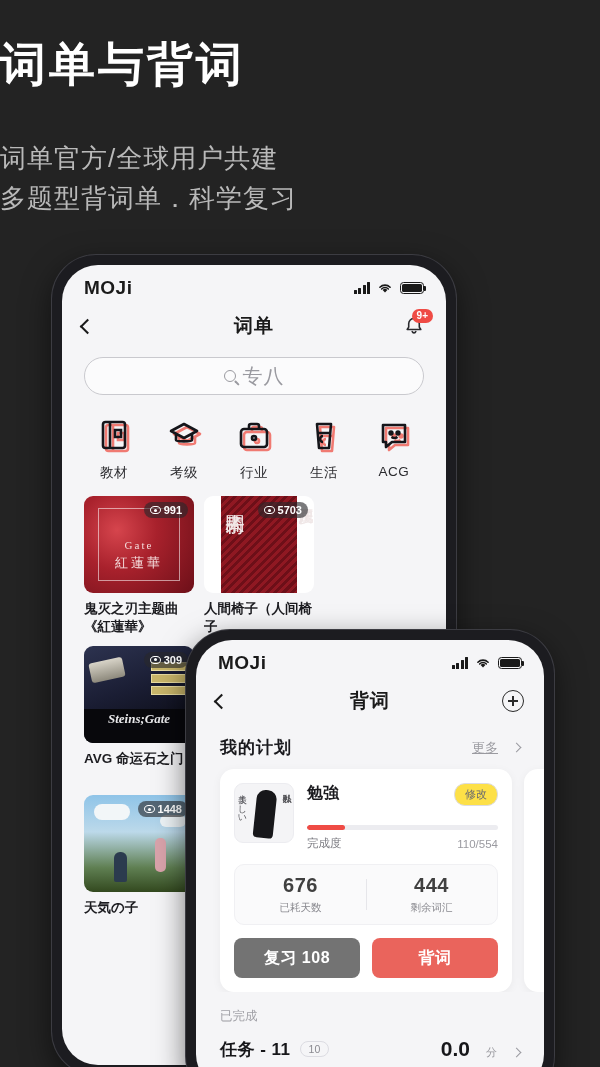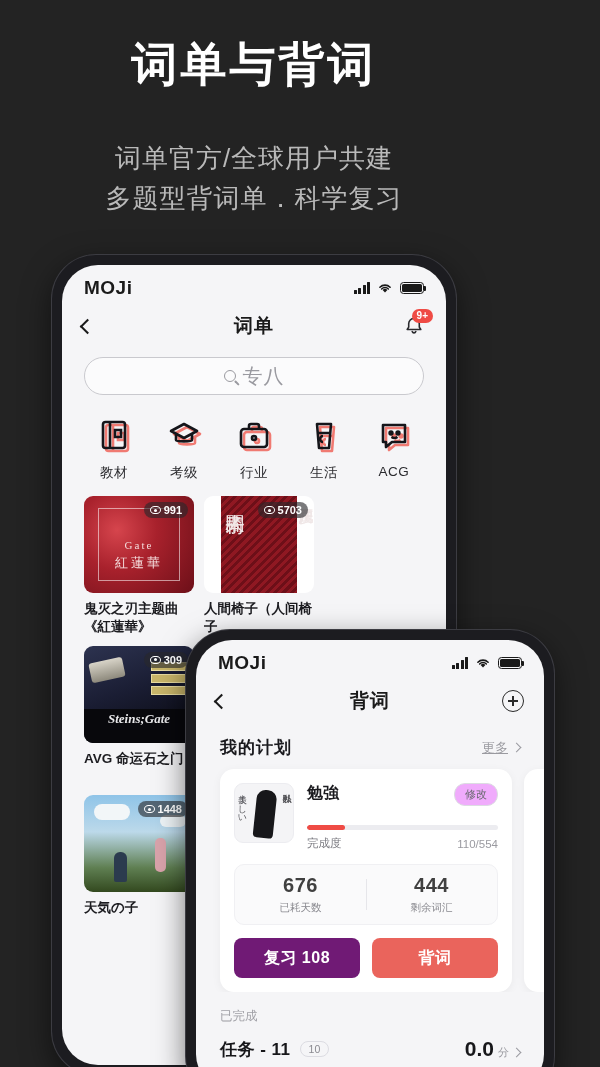--- a/index.html
+++ b/index.html
@@ -5,21 +5,21 @@
   * { box-sizing: border-box; margin: 0; padding: 0; }
   html, body {
     width: 600px; height: 1067px;
     background: #232323;
     font-family: "Liberation Sans", "DejaVu Sans", sans-serif;
     overflow: hidden;
   }
   .page { position: relative; width: 600px; height: 1067px; background: #232323; overflow: hidden; }
 
   
-  .promo { position: absolute; left: 0; top: 0; width: 508px; text-align: center; }
+  .promo { position: absolute; left: 0; top: 0; width: 508px; text-align: left; }
   .promo-title {
     margin-top: 34px;
     font-size: 46px; font-weight: bold; color: #ffffff;
     letter-spacing: 3px;
   }
   .promo-sub {
     margin-top: 42px;
     font-size: 26px; color: #b9b9b9; line-height: 1.55; letter-spacing: 1px;
   }
 
@@ -158,67 +158,67 @@
      font-family:"Liberation Serif",serif; font-style:italic; font-weight:bold; }
   .art-thank .h1 { position:absolute; left:12px; bottom:0; width:36px; height:46px;
      background:#2a2024; border-radius:18px 18px 0 0; }
   .art-thank .h2 { position:absolute; right:14px; bottom:0; width:40px; height:54px;
      background:#3a2f2a; border-radius:20px 20px 0 0; }
 
   
   .sec-head { display: flex; align-items: center; padding: 14px 24px 0 24px; }
   .sec-title { font-size: 17px; font-weight: bold; color: #1a1a1e; letter-spacing: 1px; }
   .sec-more { margin-left: auto; font-size: 13px; color: #9a9aa0; display: flex;
-    align-items: center; gap: 5px; text-decoration: underline; }
+    align-items: center; gap: 15px; text-decoration: underline; }
   .chev-r { width: 7px; height: 7px; border-right: 1.6px solid #9a9aa0;
     border-top: 1.6px solid #9a9aa0; transform: rotate(45deg); }
 
   .plan-row { display: flex; gap: 12px; padding: 10px 0 0 24px; overflow: hidden; }
   .plan-card { flex: 0 0 292px; background: #fff; border-radius: 14px; padding: 14px;
     box-shadow: 0 2px 10px rgba(0,0,0,.05); }
   .plan-card.peek { flex: 0 0 292px; }
   .plan-top { display: flex; gap: 13px; align-items: flex-start; }
   .plan-thumb { width: 60px; height: 60px; border-radius: 9px; flex: 0 0 60px;
     background: #f4f4f6; position: relative; overflow: hidden; border: 1px solid #ececf0; }
   .plan-thumb .ink { position:absolute; left:20px; top:6px; width:20px; height:48px;
      background:#17171a; border-radius:9px 9px 4px 4px; transform: rotate(6deg); }
   .plan-thumb .jp { position:absolute; right:2px; top:3px; writing-mode:vertical-rl;
      font-size:9px; color:#4a4a4e; font-family:"Liberation Serif",serif; line-height:1.05;}
   .plan-thumb .jp2 { position:absolute; left:2px; top:4px; writing-mode:vertical-rl;
      font-size:9px; color:#55555a; font-family:"Liberation Serif",serif; line-height:1.05;}
   .plan-body { flex: 1; min-width: 0; }
   .plan-name { font-size: 16px; font-weight: bold; color: #1a1a1e; }
   .edit-btn { float: right; font-size: 11px; color: #6a6a70; border: 1px solid #dcdce2;
-    border-radius: 11px; padding: 3px 10px; background: #f0abfc; }
+    border-radius: 11px; padding: 3px 10px; background: #fde047; }
   .bar { margin-top: 21px; height: 5px; background: #ececf0; border-radius: 3px; overflow: hidden; }
   .bar span { display: block; height: 100%; background: #ef4b45; border-radius: 3px; }
   .bar-row { display: flex; align-items: center; margin-top: 6px; }
   .bar-lbl { font-size: 11.5px; color: #7a7a80; }
   .bar-val { margin-left: auto; font-size: 11.5px; color: #9a9aa0; }
 
   .stats { margin-top: 13px; display: flex; background: #fafafb; border: 1px solid #f0f0f3;
     border-radius: 10px; padding: 9px 0; }
   .stat { flex: 1; text-align: center; position: relative; }
   .stat + .stat::before { content:""; position:absolute; left:0; top:5px; bottom:5px;
     width:1px; background:#e6e6ea; }
   .stat-v { font-size: 20px; font-weight: bold; color: #404040; letter-spacing: .5px; }
   .stat-l { margin-top: 4px; font-size: 10.5px; color: #8a8a90; }
 
   .actions { margin-top: 13px; display: flex; gap: 12px; }
   .btn { flex: 1; height: 40px; border-radius: 8px; display: flex; align-items: center;
     justify-content: center; font-size: 16px; font-weight: bold; color: #fff; letter-spacing: .5px; }
-  .btn-review { background: #701a75; text-align: center; }
+  .btn-review { background: #737373; text-align: center; }
   .btn-study { background: #ea645c; }
 
   .done-head { padding: 16px 24px 0 24px; font-size: 12.5px; color: #a0a0a6; }
   .done-row { display: flex; align-items: center; padding: 12px 24px 0 24px; }
   .done-name { font-size: 17px; font-weight: bold; color: #17171a; letter-spacing: .5px; }
   .done-cnt { margin-left: 9px; font-size: 10.5px; color: #8a8a90; border: 1px solid #dcdce2;
     border-radius: 9px; padding: 1px 8px; }
-  .done-score { margin-left: auto; display: flex; align-items: baseline; gap: 4px; }
+  .done-score { margin-left: auto; display: flex; align-items: baseline; gap: 16px; }
   .score-v { font-size: 21px; font-weight: bold; color: #17171a; }
   .score-u { font-size: 11px; color: #9a9aa0; }
 </style>
 </head>
 <body>
 
 <div class="page">
 
   <div class="promo">
     <div class="promo-title">词单与背词</div>

